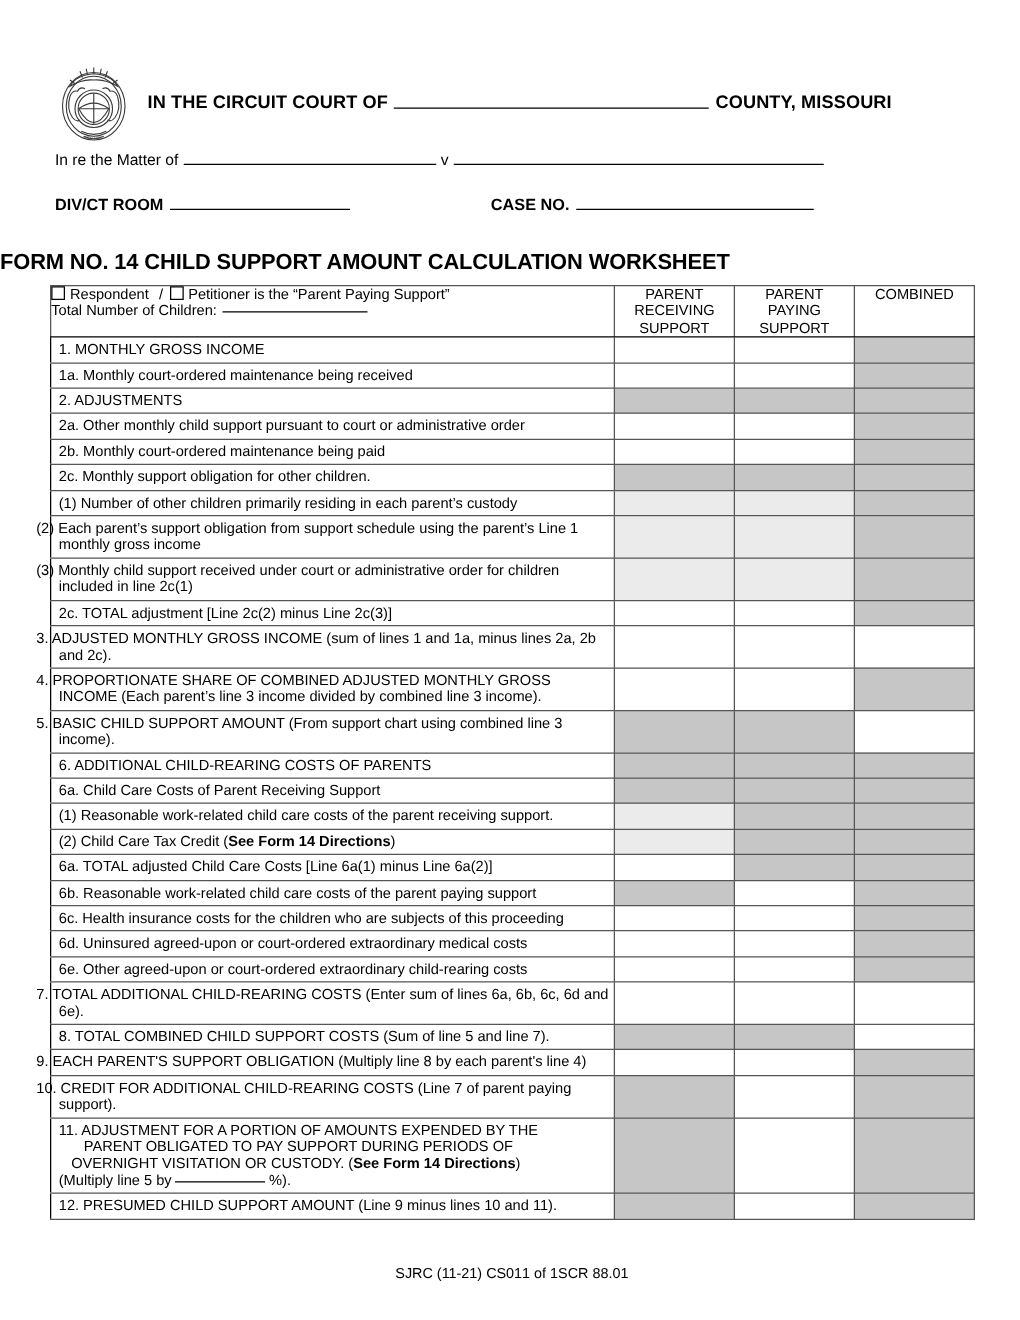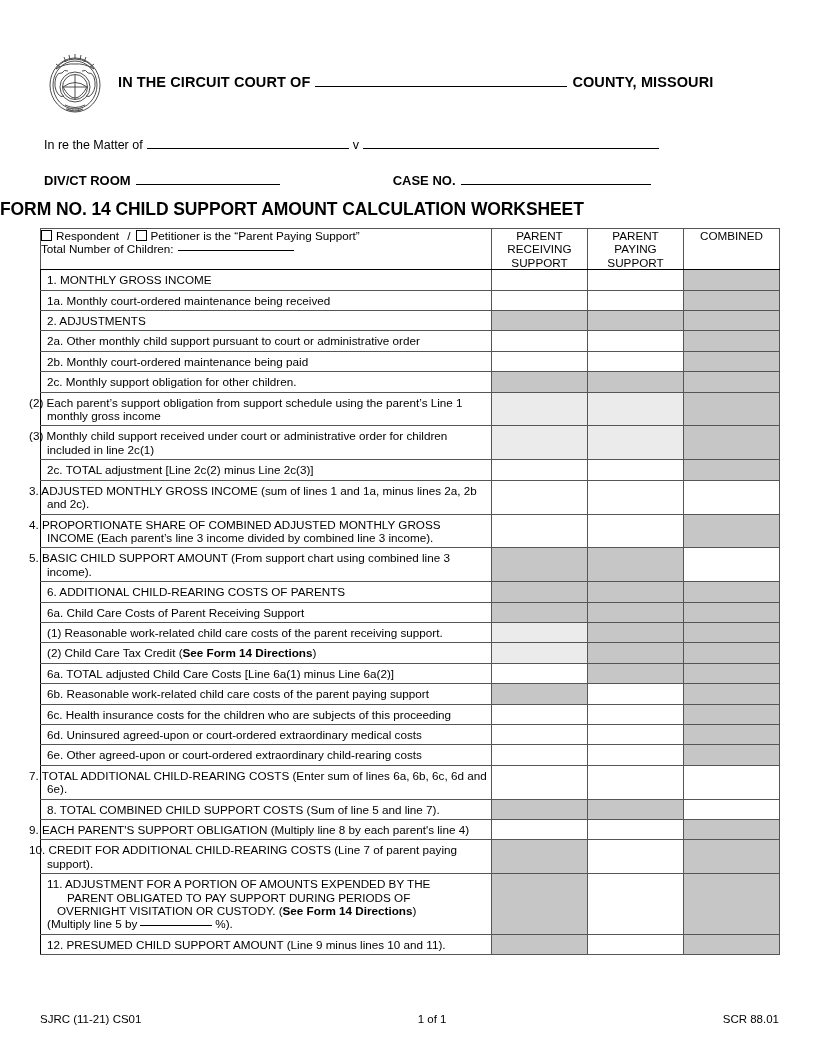--- a/index.html
+++ b/index.html
@@ -60,21 +60,21 @@
     margin: 0 5px 3px 5px;
   }
   .rule-thin {
     display: inline-block;
     border-bottom: 1px solid #000;
     height: 1px;
     margin: 0 4px 3px 4px;
   }
 
   .matter-line {
-    margin-top: 18px;
+    margin-top: 1px;
     font-size: 12.5px;
     font-weight: normal;
     display: flex;
     align-items: flex-end;
     white-space: nowrap;
   }
 
   .divct-line {
     margin-top: 21px;
     font-size: 13px;
@@ -178,21 +178,21 @@
   b.inl { font-weight: bold; }
 
   
   .footer {
     position: absolute;
     left: 40px;
     top: 1013px;
     width: 739px;
     font-size: 11.5px;
     display: flex;
-    justify-content: space-between;
+    justify-content: center;
   }
   .footer span { white-space: nowrap; }
 </style>
 </head>
 <body>
 
 <div class="page">
 
   <div class="caption">
 
@@ -317,20 +317,26 @@
         <td class="val sh"></td>
       </tr>
 
       <tr>
         <td class="label ind1">2c. Monthly support obligation for other children.</td>
         <td class="val sh"></td>
         <td class="val sh"></td>
         <td class="val sh"></td>
       </tr>
 
+      <tr>
+        <td class="label ind2">(1) Number of other children primarily residing in each parent’s custody</td>
+        <td class="val shl"></td>
+        <td class="val shl"></td>
+        <td class="val sh"></td>
+      </tr>
 
       <tr>
         <td class="label hang2">(2) Each parent’s support obligation from support schedule using the parent’s Line 1 monthly gross income</td>
         <td class="val shl"></td>
         <td class="val shl"></td>
         <td class="val sh"></td>
       </tr>
 
       <tr>
         <td class="label hang2">(3) Monthly child support received under court or administrative order for children included in line 2c(1)</td>

